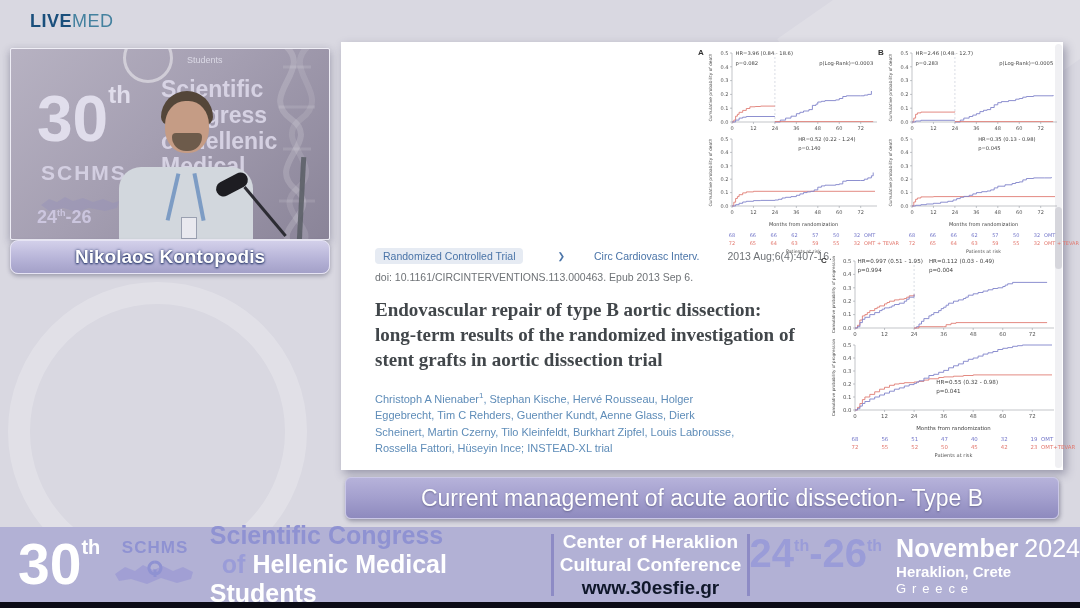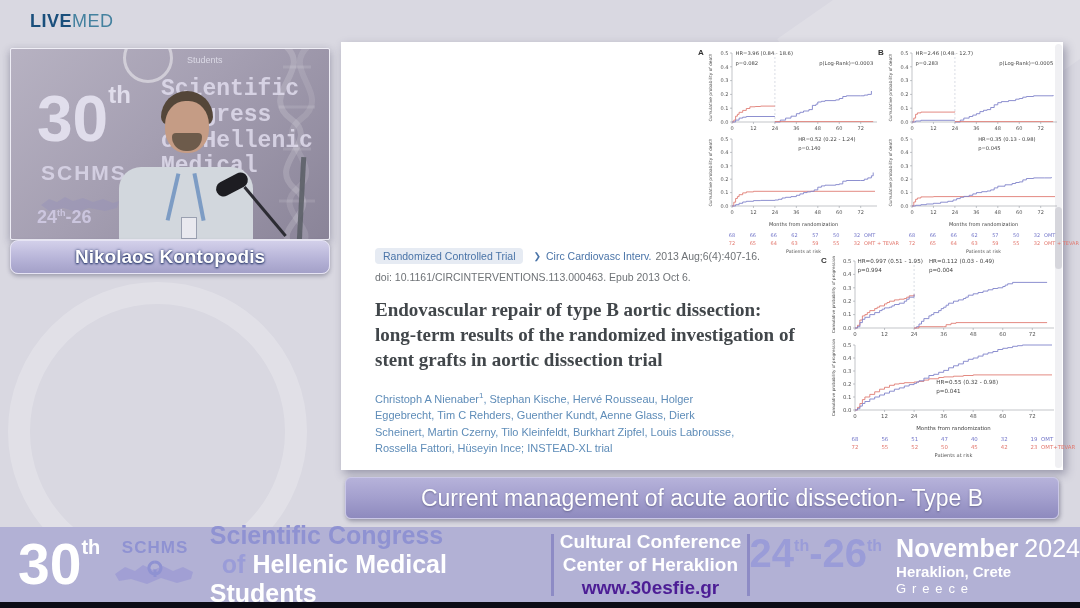--- a/index.html
+++ b/index.html
@@ -19,21 +19,21 @@
   .brand .med{font-weight:400;color:#44819f;}
 
   
   .video{left:10px;top:48px;width:318px;height:190px;border-radius:2px;overflow:hidden;
          background:linear-gradient(135deg,#b7b2c2 0%,#a59fb2 45%,#8a8498 100%);
          border:1px solid #efeef6;box-shadow:0 3px 8px rgba(40,40,70,.38);}
   .bk{position:absolute;color:rgba(233,230,244,.8);font-weight:700;}
   .bk-30{left:26px;top:34px;font-size:64px;line-height:1;color:rgba(236,233,246,.82);}
   .bk-30 sup{font-size:24px;vertical-align:38px;}
   .bk-schms{left:30px;top:112px;font-size:21px;letter-spacing:2px;color:rgba(226,221,240,.75);}
-  .bk-lines{left:150px;top:28px;font-size:23px;line-height:1.12;color:rgba(230,226,242,.78);font-family:Liberation Mono, monospace;}
+  .bk-lines{left:150px;top:28px;font-size:23px;line-height:1.12;color:rgba(230,226,242,.78);}
   .bk-dates{left:26px;top:158px;font-size:18px;color:rgba(210,205,230,.85);}
   .bk-dates sup{font-size:9px;}
   .bk-students{left:176px;top:6px;font-size:9px;font-weight:400;color:rgba(240,240,250,.7);}
   .bk-emblem{left:112px;top:-16px;width:44px;height:44px;border-radius:50%;
              border:3px solid rgba(255,255,255,.45);}
   .bk-island{left:28px;top:144px;opacity:.65;}
   .dna{right:2px;top:0;opacity:.8;}
   .hair{left:150px;top:42px;width:52px;height:34px;border-radius:26px 26px 8px 8px;background:#544639;}
   .face{left:154px;top:52px;width:44px;height:52px;border-radius:46%;background:#c59c85;}
   .beard{left:161px;top:84px;width:30px;height:18px;border-radius:4px 4px 14px 14px;background:#6d5b4b;}
@@ -53,21 +53,21 @@
   .plate span{color:#fff;font-weight:700;font-size:19px;
               text-shadow:0 1px 2px #2a3a6b,0 0 3px #2a3a6b;}
 
   
   .slide{left:341px;top:42px;width:722px;height:428px;background:#ffffff;
          box-shadow:3px 4px 9px rgba(50,50,85,.38);}
   .scroll-track{right:1px;top:2px;width:7px;height:424px;background:#f0f0f3;border-radius:4px;}
   .scroll-thumb{right:1px;top:165px;width:7px;height:62px;background:#d6d6dc;border-radius:4px;}
 
   .article{left:34px;top:206px;width:430px;}
-  .cite-row{display:flex;align-items:center;font-size:10.5px;white-space:nowrap;}
+  .cite-row{display:flex;align-items:center;font-size:10.5px;white-space:nowrap;gap:24px;}
   .rct{background:#e6ebf3;color:#4a74a8;padding:2px 8px;border-radius:4px;}
   .chev{color:#4a74a8;margin:0 5px 0 10px;font-size:9px;}
   .jlink{color:#4a74a8;}
   .cite-grey{color:#6e7276;margin-left:4px;}
   .doi{font-size:10.5px;color:#6e7276;margin-top:7px;}
   .title{font-family:"Liberation Serif",serif;font-size:19px;font-weight:600;color:#41464a;
          line-height:1.32;margin-top:14px;width:420px;}
   .authors{font-size:11px;color:#5e8cb8;line-height:1.5;margin-top:18px;width:362px;}
   .authors sup{font-size:8px;}
 
@@ -90,21 +90,21 @@
   .f-30 sup{font-size:20px;vertical-align:30px;font-weight:700;}
   .f-schms{margin-left:10px;width:92px;text-align:center;}
   .f-schms .t{color:#8f92d2;font-weight:800;font-size:17px;letter-spacing:1px;}
   .f-text{margin-left:10px;font-size:25px;line-height:1.15;font-weight:800;}
   .f-text .purple{color:#8f92d2;}
   .f-text .of{color:#9a9cd8;font-weight:700;margin-left:12px;}
   .f-text .white{color:#fff;}
   .f-div{width:3px;height:62px;background:#8d8bc5;}
   .f-sec2{width:204px;text-align:center;font-weight:800;font-size:19px;line-height:1.22;}
   .f-sec2 .white{color:#fff;}
-  .f-sec2 .site{color:#4c1d95;}
+  .f-sec2 .site{color:#0f172a;}
   .f-sec3{flex:1;display:flex;align-items:flex-start;justify-content:center;gap:14px;}
   .f-dates{font-size:40px;font-weight:800;color:#9a9cd8;line-height:1;}
   .f-dates sup{font-size:16px;vertical-align:16px;}
   .f-place{line-height:1.2;}
   .f-place .may{color:#fff;font-weight:800;font-size:25px;}
   .f-place .year{color:#fff;font-weight:300;font-size:25px;margin-left:6px;}
   .f-place .city{color:#fff;font-weight:700;font-size:15px;}
   .f-place .country{color:#fff;font-weight:400;font-size:13px;letter-spacing:.45em;}
   .bottom-strip{left:0;top:602px;width:1080px;height:6px;background:#0c0c16;}
 </style>
@@ -164,21 +164,21 @@
   <div class="abs scroll-track"></div>
   <div class="abs scroll-thumb"></div>
 
   <div class="abs article">
     <div class="cite-row">
       <span class="rct">Randomized Controlled Trial</span>
       <span class="chev">❯</span>
       <span class="jlink">Circ Cardiovasc Interv.</span>
       <span class="cite-grey">2013 Aug;6(4):407-16.</span>
     </div>
-    <div class="doi">doi: 10.1161/CIRCINTERVENTIONS.113.000463. Epub 2013 Oct 6.</div>
+    <div class="doi">doi: 10.1161/CIRCINTERVENTIONS.113.000463. Epub 2013 Sep 6.</div>
     <div class="title">Endovascular repair of type B aortic dissection: long-term results of the randomized investigation of stent grafts in aortic dissection trial</div>
     <div class="authors">
       <span>Christoph A Nienaber</span><sup>1</sup><span>, Stephan Kische, Hervé Rousseau, Holger Eggebrecht, Tim C Rehders, Guenther Kundt, Aenne Glass, Dierk Scheinert, Martin Czerny, Tilo Kleinfeldt, Burkhart Zipfel, Louis Labrousse, Rossella Fattori, Hüseyin Ince; INSTEAD-XL trial</span>
     </div>
   </div>
 
   <div class="panel" style="left:364px;top:6px;width:176px;">
       <span class="panel-label">A</span>
       <svg width="176" height="86" style="overflow:visible">
         <path d="M27,5 L27,74 L172,74" stroke="#9aa0a6" stroke-width="0.6" fill="none"></path>
@@ -481,22 +481,22 @@
         <circle cx="42" cy="9" r="2.4" fill="#b2b1d5"></circle>
       </svg>
     </div>
     <div class="f-text">
       <div class="purple">Scientific Congress</div>
       <div><span class="of">of </span><span class="white">Hellenic Medical Students</span></div>
     </div>
   </div>
   <div class="f-div"></div>
   <div class="f-sec2">
+    <div class="white">Center of Heraklion</div>
     <div class="white">Cultural Conference</div>
-    <div class="white">Center of Heraklion</div>
     <div class="site">www.30esfie.gr</div>
   </div>
   <div class="f-div"></div>
   <div class="f-sec3">
     <div class="f-dates"><span>24</span><sup>th</sup><span>-26</span><sup>th</sup></div>
     <div class="f-place">
       <div><span class="may">November</span><span class="year">2024</span></div>
       <div class="city">Heraklion, Crete</div>
       <div class="country">Greece</div>
     </div>

